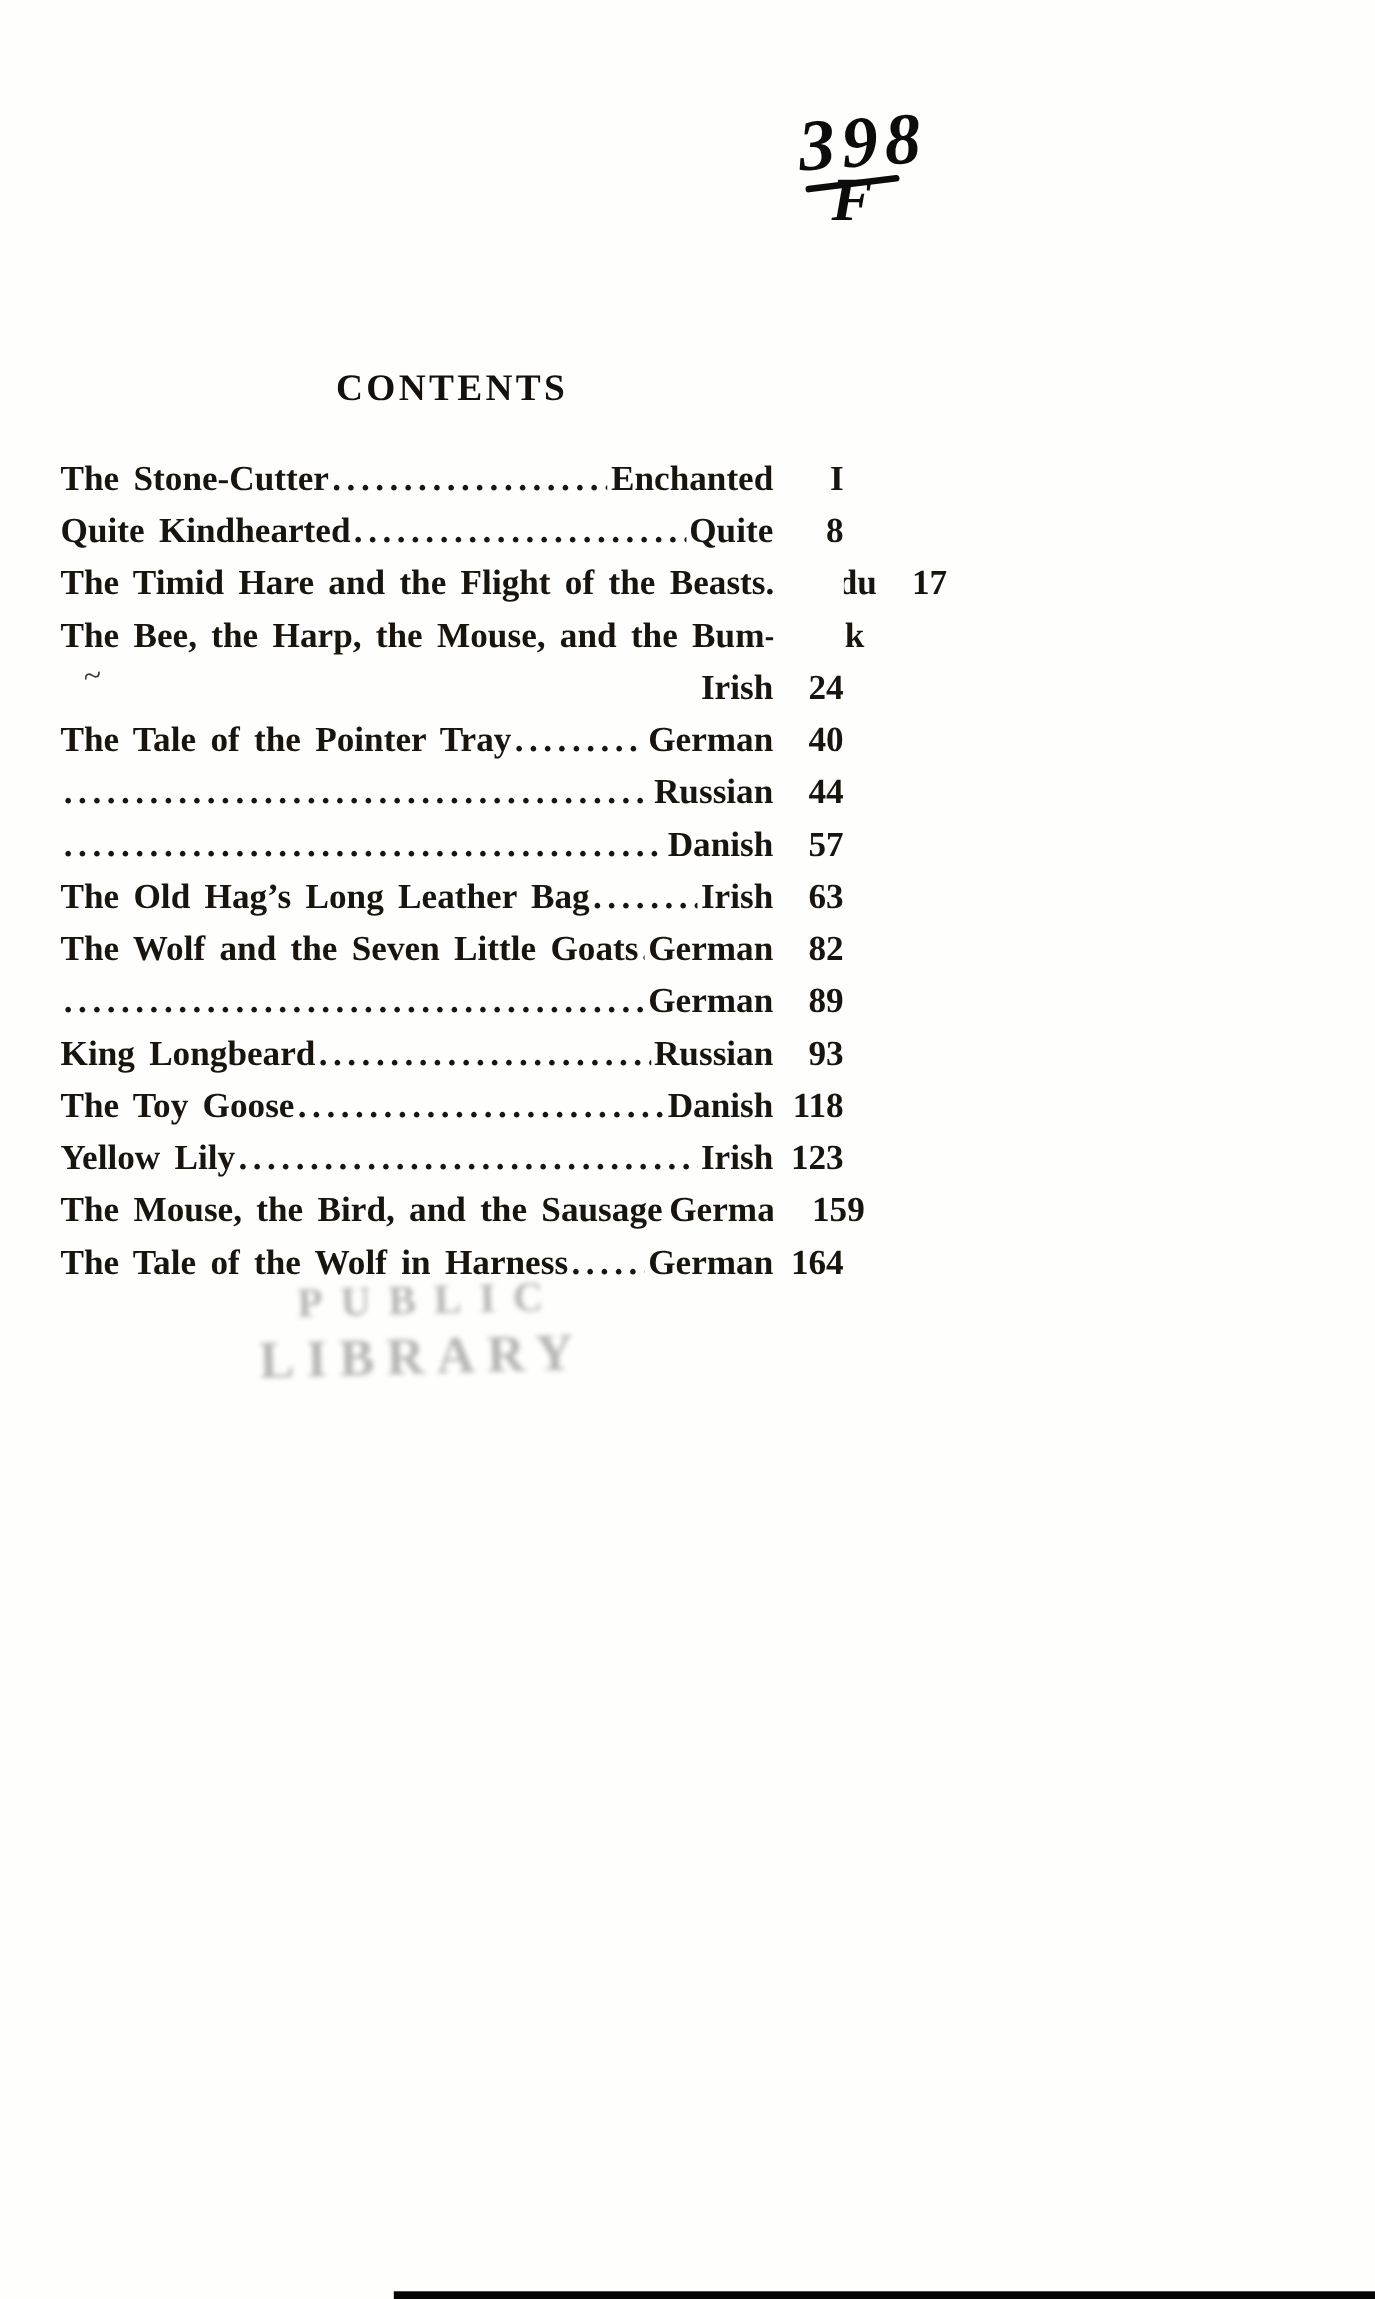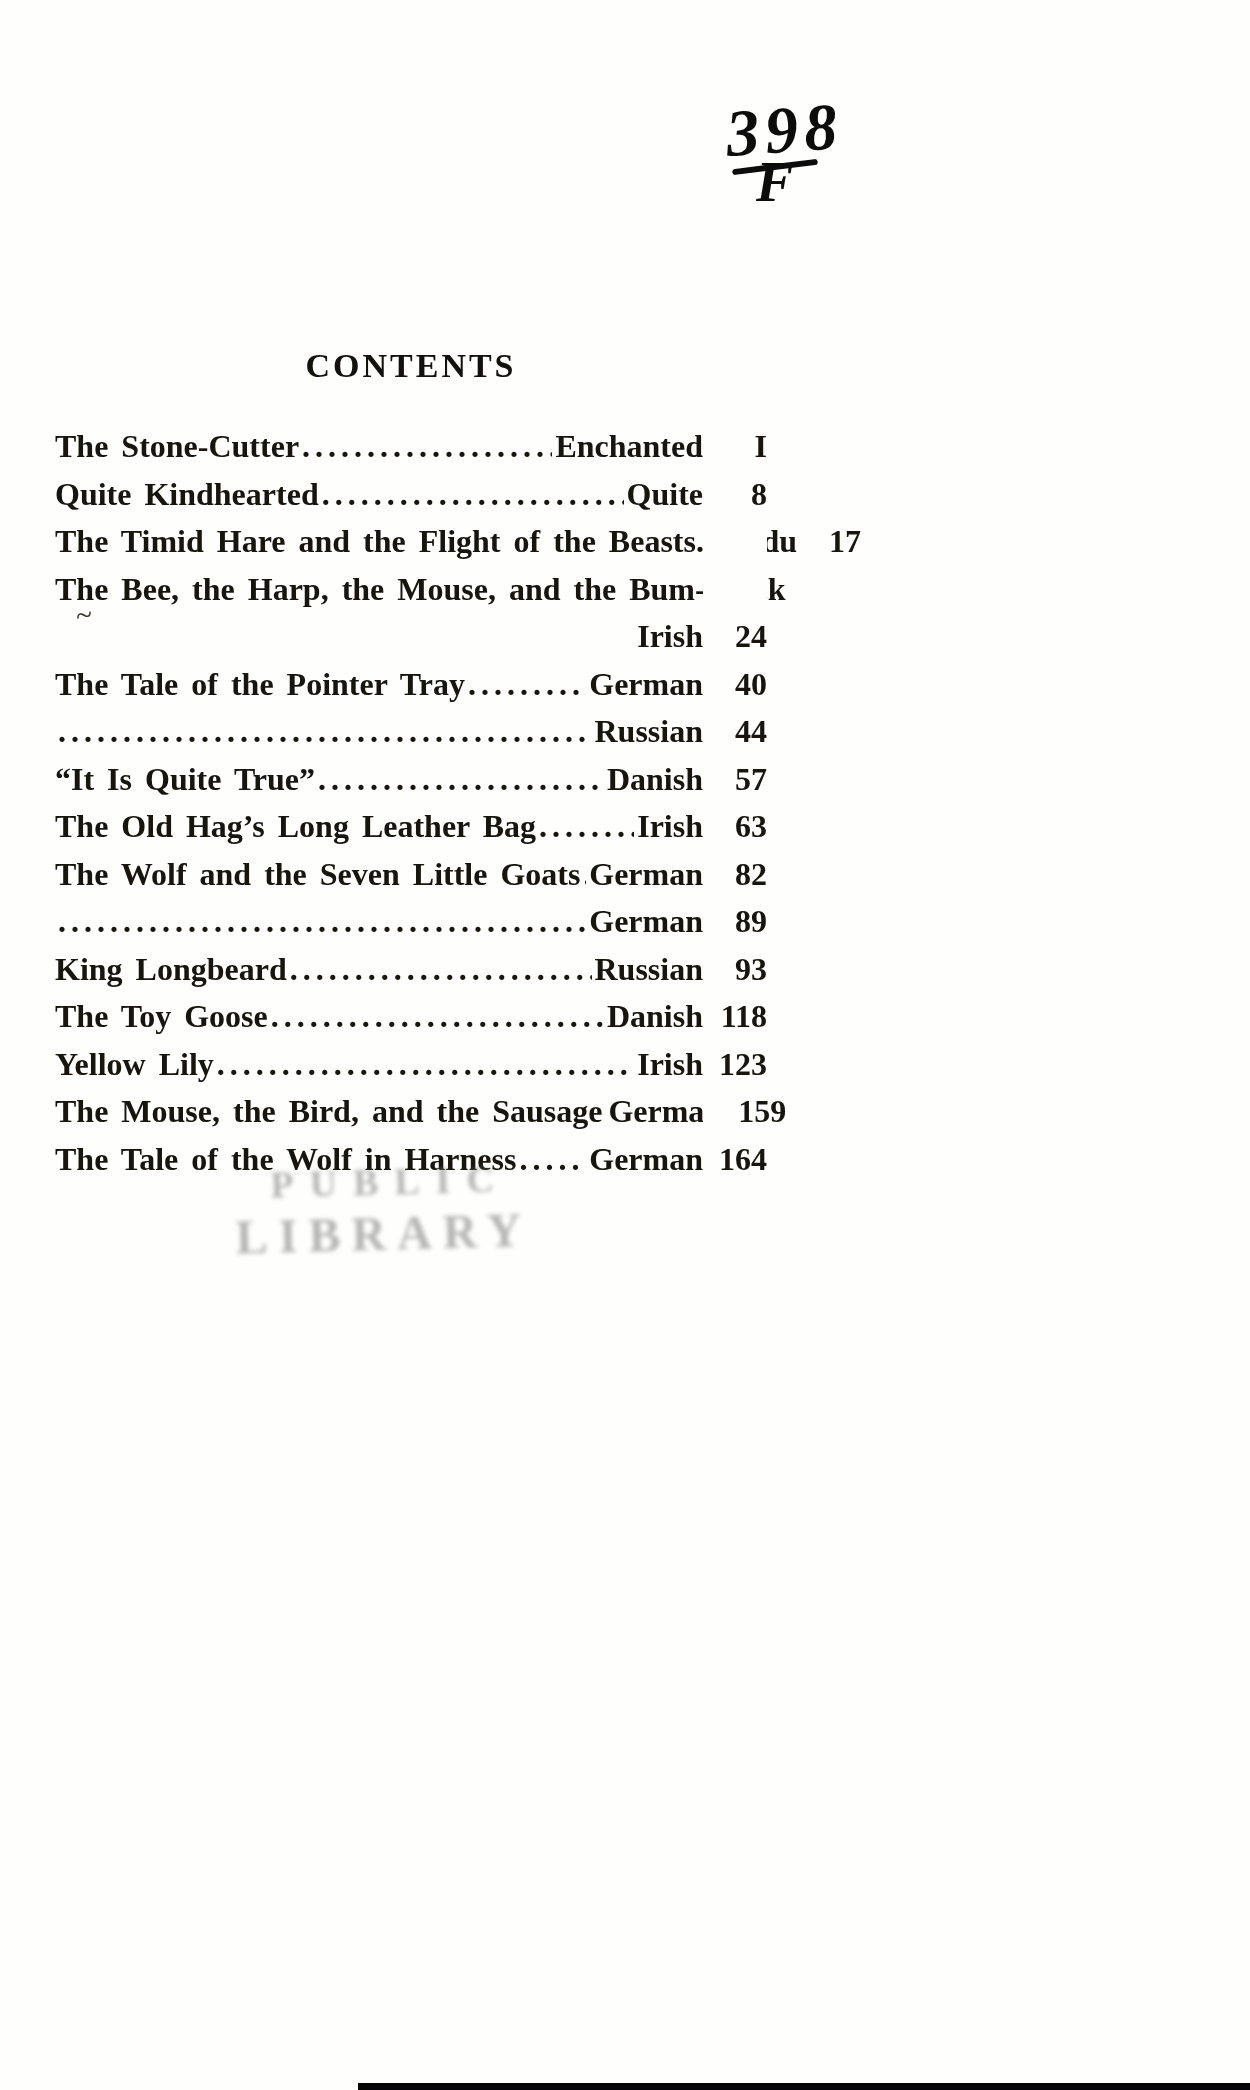--- a/index.html
+++ b/index.html
@@ -19,21 +19,21 @@
   .call-letter {
     position:absolute; left:756px; top:150px;
     font-size:56px; font-weight:bold; font-style:italic; color:#0c0c0c;
   }
   .call-letter .bar {
     position:absolute; left:-24px; top:14px; width:86px; height:6px;
     background:#0c0c0c; transform:rotate(-7deg); border-radius:3px;
   }
 
   
-  .toc { position:absolute; left:55px; top:345px; width:712px; }
+  .toc { position:absolute; left:55px; top:333px; width:712px; }
   .toc-heading {
     text-align:center; font-size:34px; line-height:42px;
     font-weight:600; letter-spacing:3px; margin-bottom:36px; color:#14110c;
   }
   .entries { font-size:32px; font-weight:600; }
   .entry {
     display:flex; align-items:baseline; height:47.5px; line-height:47.5px;
     word-spacing:5px; white-space:nowrap;
   }
   .entry .title { flex:none; }
@@ -117,21 +117,20 @@
           <span class="dots">................................................................................</span>
           <span class="origin">German</span>
           <span class="page">40</span>
         </div>
         <div class="entry">
           <span class="dots">................................................................................</span>
           <span class="origin">Russian</span>
           <span class="page">44</span>
         </div>
         <div class="entry">
-          <span class="title">“It Is Quite True”</span>
           <span class="dots">................................................................................</span>
           <span class="origin">Danish</span>
           <span class="page">57</span>
         </div>
         <div class="entry">
           <span class="title">The Old Hag’s Long Leather Bag</span>
           <span class="dots">................................................................................</span>
           <span class="origin">Irish</span>
           <span class="page">63</span>
         </div>

